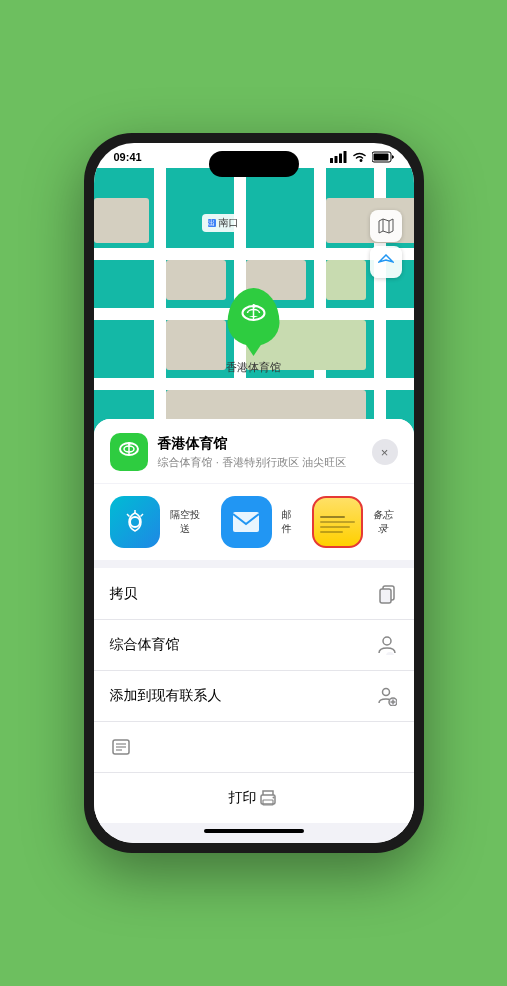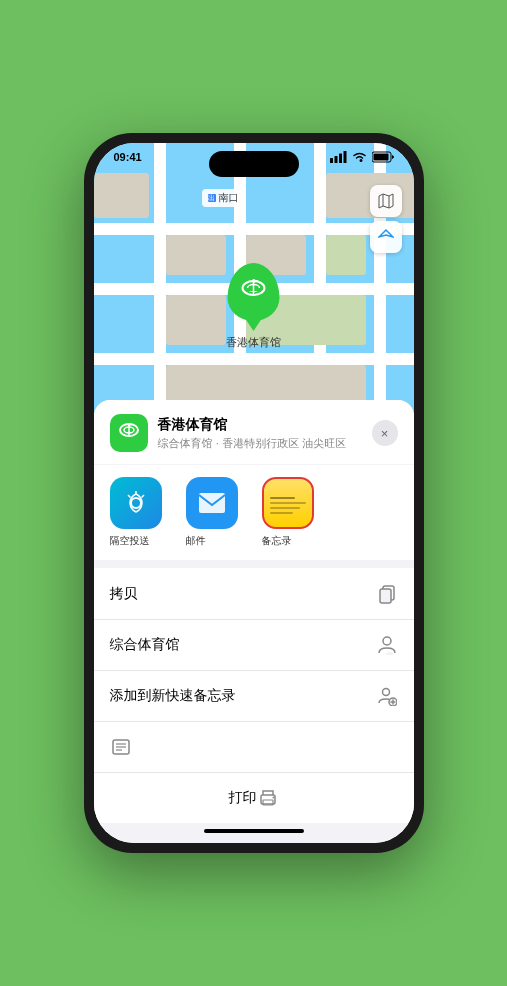--- a/index.html
+++ b/index.html
@@ -59,23 +59,24 @@
       width: 90px;
       height: 26px;
       background: #000;
       border-radius: 20px;
       z-index: 20;
     }
     
     .map-area {
       width: 100%;
       height: 380px;
-      background: #7dd3fc;
+      background: #14b8a6;
       position: relative;
       overflow: hidden;
+      margin-top: 25px;
     }
     
     .map-road-h {
       position: absolute;
       height: 12px;
       background: #fff;
     }
     .map-road-v {
       position: absolute;
       width: 12px;
@@ -229,22 +230,22 @@
     .share-row {
       background: #fff;
       padding: 12px 16px;
       display: flex;
       gap: 16px;
       overflow: hidden;
       margin-top: 1px;
     }
     .share-item {
       display: flex;
-      flex-direction: column;
-      align-items: flex-start;
+      flex-direction: row;
+      align-items: center;
       gap: 5px;
       min-width: 60px;
     }
     .share-icon-wrap {
       width: 52px;
       height: 52px;
       border-radius: 14px;
       display: flex;
       align-items: center;
       justify-content: center;
@@ -438,21 +439,21 @@
         <div class="share-item">
           <div class="share-icon-wrap mail">
             <svg width="30" height="24" viewBox="0 0 30 24">
               <rect x="2" y="2" width="26" height="20" rx="2" fill="#fff" opacity="0.9"></rect>
               <path d="M2 4 L15 14 L28 4" stroke="#2196f3" stroke-width="2" fill="none"></path>
             </svg>
           </div>
           <span class="share-label">邮件</span>
         </div>
 
-        <div class="share-item" style="position:relative;">
+        <div class="share-item" style="position:relative;font-style:italic;">
           <div class="share-icon-wrap notes" style="position:relative;">
             <div class="notes-lines">
               <div class="notes-line"></div>
               <div class="notes-line" style="width:100%"></div>
               <div class="notes-line" style="width:85%"></div>
               <div class="notes-line" style="width:65%"></div>
             </div>
           </div>
           <span class="share-label">备忘录</span>
         </div>
@@ -476,21 +477,21 @@
           <div class="action-icon">
             <svg width="20" height="20" viewBox="0 0 20 20">
               <circle cx="10" cy="6" r="4" fill="none" stroke="#888" stroke-width="1.5"></circle>
               <path d="M2 18 Q2 13 10 13 Q18 13 18 18" fill="none" stroke="#888" stroke-width="1.5"></path>
               <rect x="9" y="17" width="8" height="8" rx="4" fill="#f2f2f7"></rect>
             </svg>
           </div>
         </div>
 
         <div class="action-item">
-          <span class="action-label">添加到新快速备忘录</span>
+          <span class="action-label">添加到现有联系人</span>
           <div class="action-icon">
             <svg width="20" height="20" viewBox="0 0 20 20">
               <circle cx="9" cy="6" r="3.5" fill="none" stroke="#888" stroke-width="1.5"></circle>
               <path d="M2 17 Q2 13 9 13 Q12 13 14 14" fill="none" stroke="#888" stroke-width="1.5"></path>
               <circle cx="16" cy="16" r="4" fill="#f2f2f7" stroke="#888" stroke-width="1.5"></circle>
               <line x1="16" y1="13.5" x2="16" y2="18.5" stroke="#888" stroke-width="1.5"></line>
               <line x1="13.5" y1="16" x2="18.5" y2="16" stroke="#888" stroke-width="1.5"></line>
             </svg>
           </div>
         </div>

